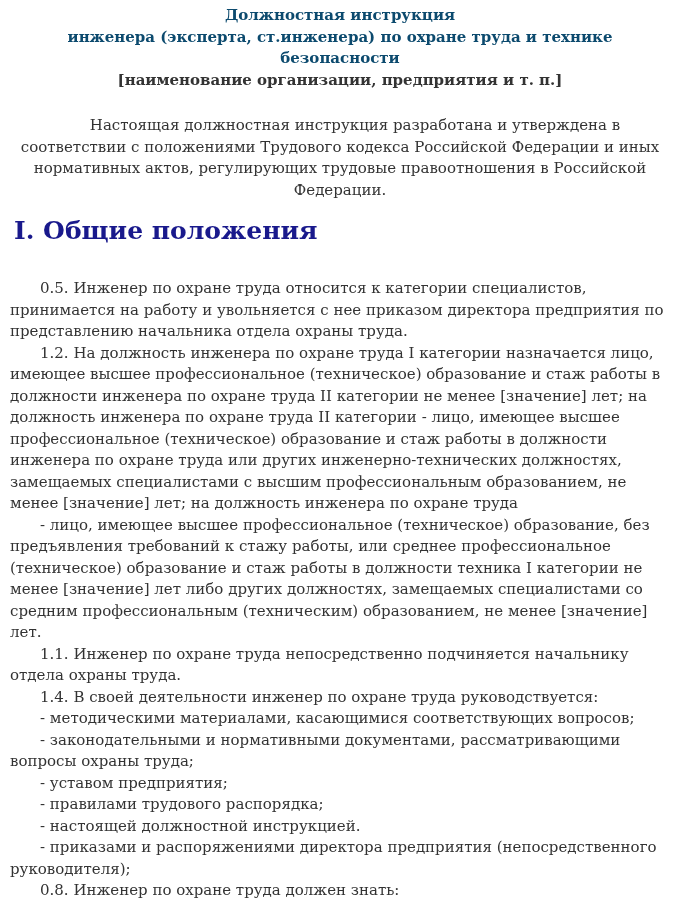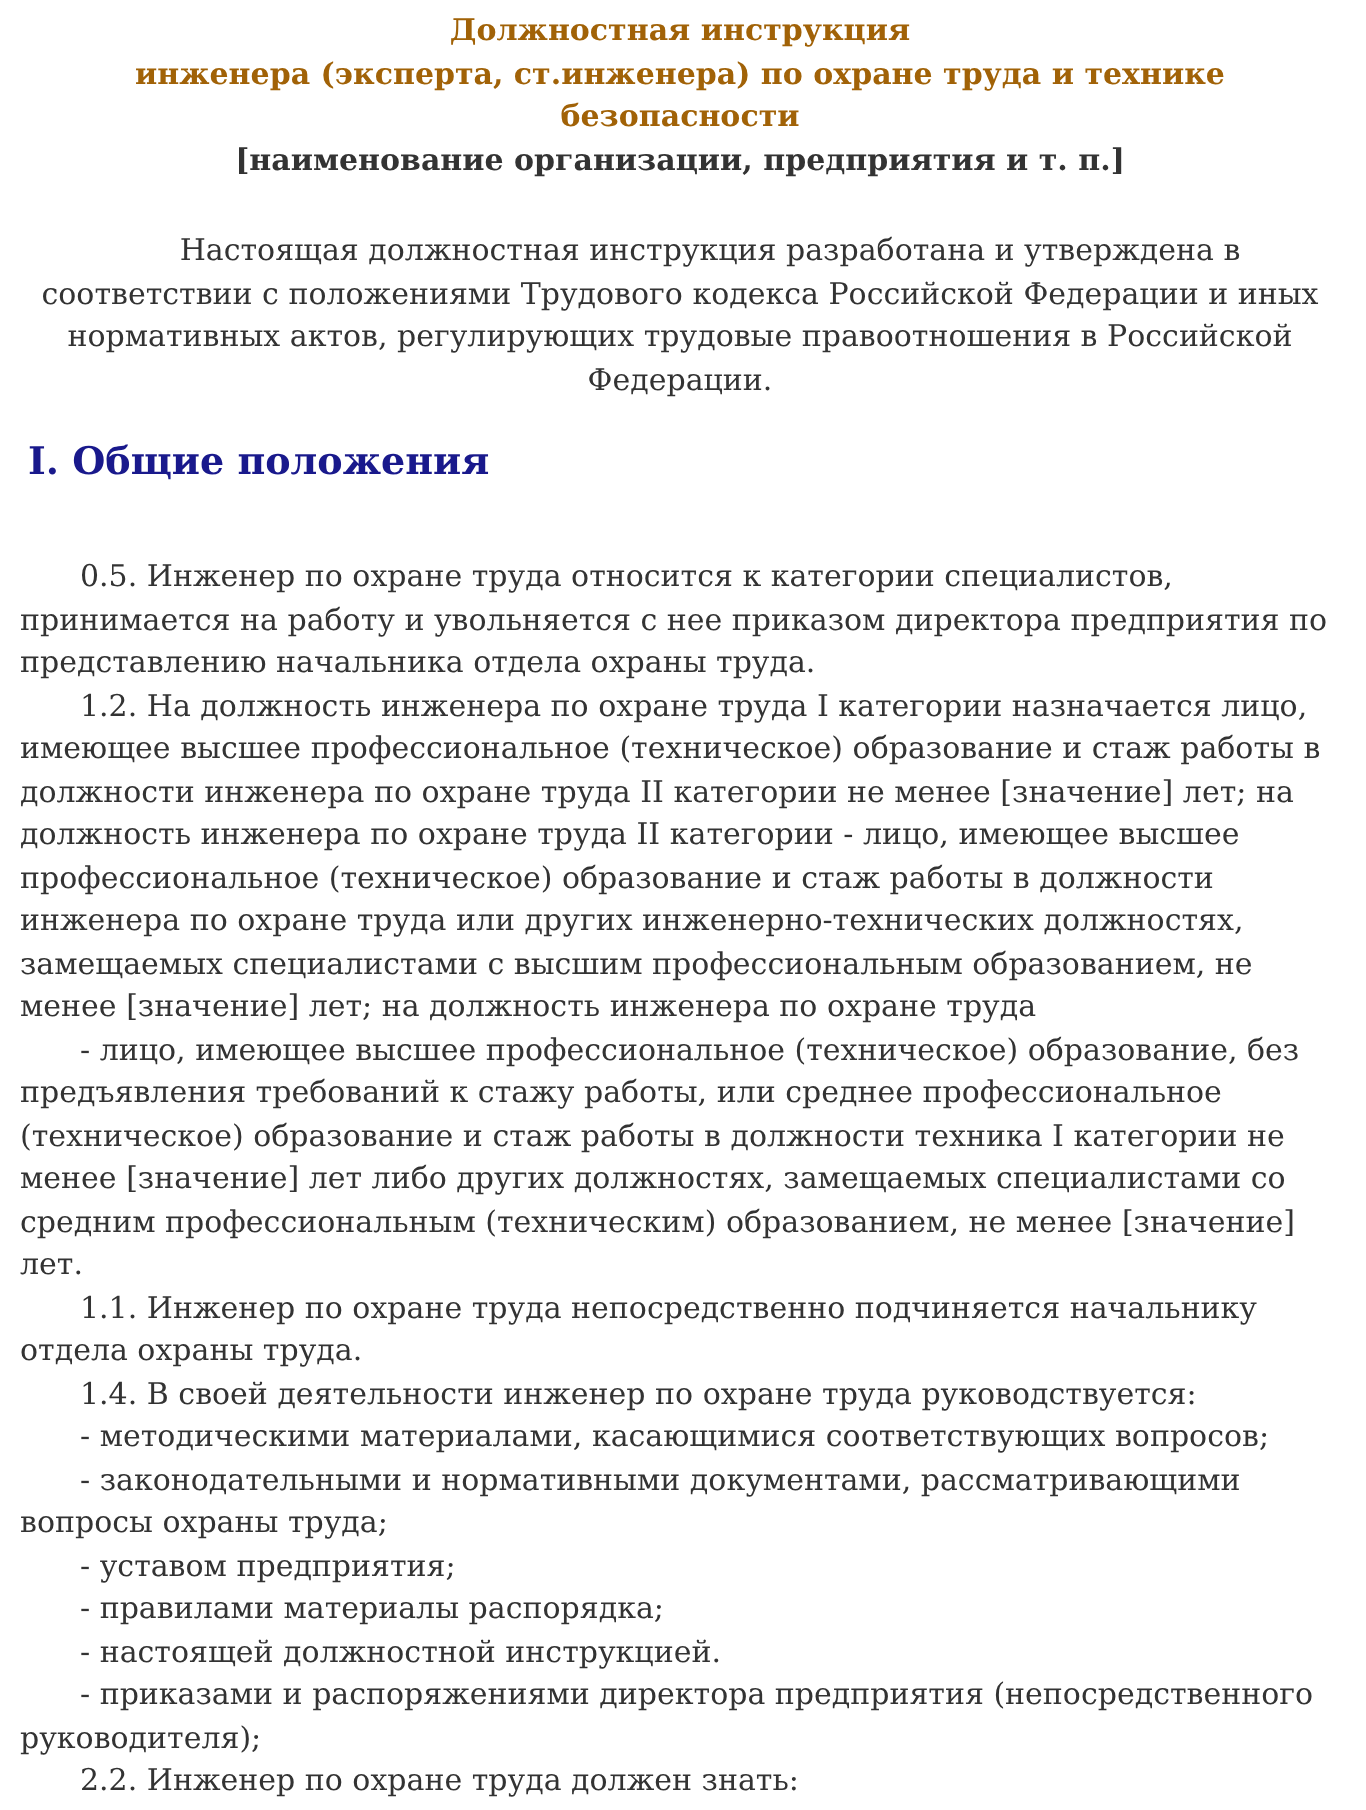--- a/index.html
+++ b/index.html
@@ -18,32 +18,32 @@
     line-height: 21.5px;
     color: #333333;
     background: #ffffff;
   }
   .doc-title {
     text-align: center;
     margin-bottom: 24px;
   }
   .doc-title .t-bold {
     font-weight: bold;
-    color: #a16207;
+    color: #0c4a6e;
   }
   .doc-title .t-normal {
     font-weight: bold;
   }
   .intro p {
     text-indent: 30px;
     text-align: center;
   }
   h2.section-heading {
     color: #19198c;
-    font-size: 19px;
+    font-size: 25px;
     line-height: 22px;
     font-weight: bold;
     margin: 19px 0 36px 4px;
   }
   .body-text p {
     text-indent: 30px;
     margin: 0;
   }
 </style>
 </head>
@@ -65,21 +65,21 @@
 
   <div class="body-text">
     <p>0.5. Инженер по охране труда относится к категории специалистов, принимается на работу и увольняется с нее приказом директора предприятия по представлению начальника отдела охраны труда.</p>
     <p>1.2. На должность инженера по охране труда I категории назначается лицо, имеющее высшее профессиональное (техническое) образование и стаж работы в должности инженера по охране труда II категории не менее [значение] лет; на должность инженера по охране труда II категории - лицо, имеющее высшее профессиональное (техническое) образование и стаж работы в должности инженера по охране труда или других инженерно-технических должностях, замещаемых специалистами с высшим профессиональным образованием, не менее [значение] лет; на должность инженера по охране труда</p>
     <p>- лицо, имеющее высшее профессиональное (техническое) образование, без предъявления требований к стажу работы, или среднее профессиональное (техническое) образование и стаж работы в должности техника I категории не менее [значение] лет либо других должностях, замещаемых специалистами со средним профессиональным (техническим) образованием, не менее [значение] лет.</p>
     <p>1.1. Инженер по охране труда непосредственно подчиняется начальнику отдела охраны труда.</p>
     <p>1.4. В своей деятельности инженер по охране труда руководствуется:</p>
     <p>- методическими материалами, касающимися соответствующих вопросов;</p>
     <p>- законодательными и нормативными документами, рассматривающими вопросы охраны труда;</p>
     <p>- уставом предприятия;</p>
-    <p>- правилами материалы распорядка;</p>
+    <p>- правилами трудового распорядка;</p>
     <p>- настоящей должностной инструкцией.</p>
     <p>- приказами и распоряжениями директора предприятия (непосредственного руководителя);</p>
-    <p>2.2. Инженер по охране труда должен знать:</p>
+    <p>0.8. Инженер по охране труда должен знать:</p>
     <p>- законодательные и нормативные правовые акты, методические материалы по вопросам охраны труда;</p>
 
   </div>
 
 </div>
 
 </body></html>

